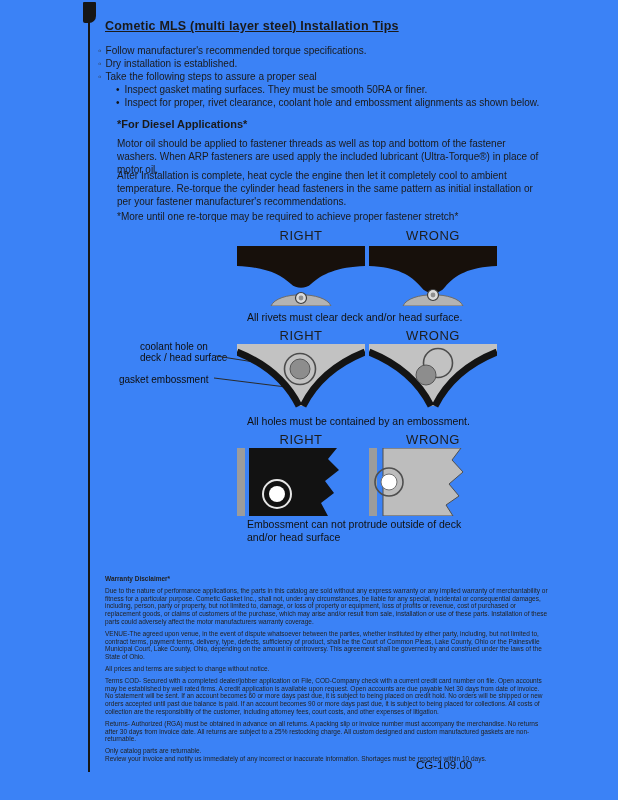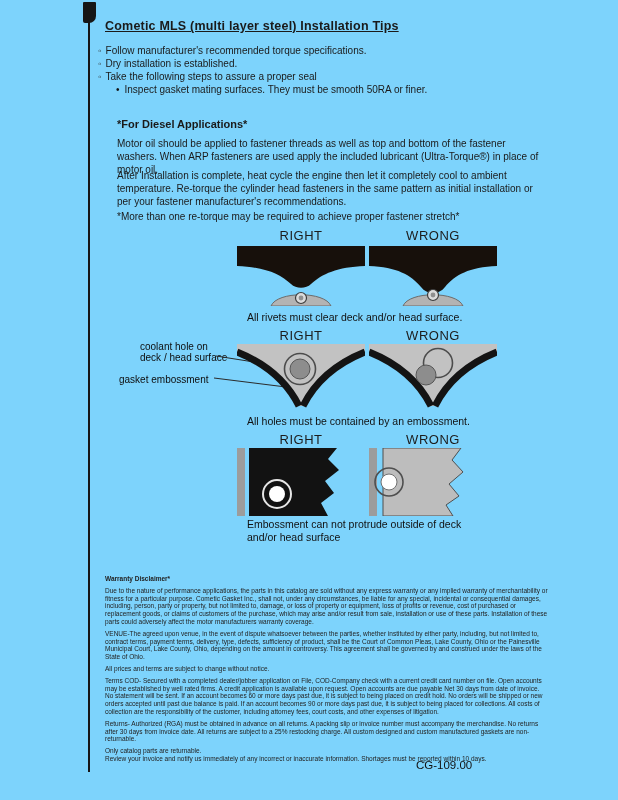--- a/index.html
+++ b/index.html
@@ -5,21 +5,21 @@
 <style>
   * { margin:0; padding:0; box-sizing:border-box; }
   html,body { width:618px; height:800px; }
   body {
     background:#ffffff;
     font-family:"Liberation Sans", sans-serif;
     color:#1a1a1a;
     position:relative;
     overflow:hidden;
   }
-  .page { position:absolute; inset:0; background:#7dd3fc; }
+  .page { position:absolute; inset:0; background:#3b82f6; }
 
   
   .edge-line { position:absolute; left:88px; top:2px; width:2px; height:770px; background:#161616; }
   .edge-blob { position:absolute; left:83px; top:2px; width:13px; height:21px; background:#161616; border-radius:1px 1px 7px 2px; }
 
   .title {
     position:absolute; left:105px; top:19px;
     font-size:12.5px; font-weight:bold;
     text-decoration:underline; letter-spacing:0.2px;
     white-space:nowrap;
@@ -85,26 +85,29 @@
       </div>
     <div class="bullet">
         <span>Take the following steps to assure a proper seal</span>
       </div>
   </div>
 
   <div class="subbullets">
     <div class="subbullet">
         <span>Inspect gasket mating surfaces.  They must be smooth 50RA or finer.</span>
       </div>
+    <div class="subbullet">
+        <span>Inspect for proper, rivet clearance, coolant hole and embossment alignments as shown below.</span>
+      </div>
   </div>
 
   <div class="diesel-heading">*For Diesel Applications*</div>
   <div class="para para-1">Motor oil should be applied to fastener threads as well as top and bottom of the fastener washers. When ARP fasteners are used apply the included lubricant (Ultra-Torque®) in place of motor oil.</div>
   <div class="para para-2">After Installation is complete, heat cycle the engine then let it completely cool to ambient temperature. Re-torque the cylinder head fasteners in the same pattern as initial installation or per your fastener manufacturer's recommendations.</div>
-  <div class="para para-note">*More than one re-torque may be required to achieve proper fastener stretch*</div>
+  <div class="para para-note">*More until one re-torque may be required to achieve proper fastener stretch*</div>
 
   <div class="fig-label row1-label col-left">RIGHT</div>
   <div class="fig-label row1-label col-right">WRONG</div>
 
   <div class="fig-img row1-img col-left">
     <svg viewBox="0 0 128 60" width="128" height="60">
       <path d="M0,0 H128 V20 C100,21 85,28 74,38 C69,43 59,43 54,38 C43,28 28,21 0,20 Z" fill="#17100b"></path>
       <path d="M34,60 C40,45 88,45 94,60 Z" fill="#b3b3b3" stroke="#6b6b6b" stroke-width="1"></path>
       <circle cx="64" cy="52" r="5.5" fill="#dcdcdc" stroke="#3c3c3c" stroke-width="1.2"></circle>
       <circle cx="64" cy="52" r="2.4" fill="#8f8f8f"></circle>

